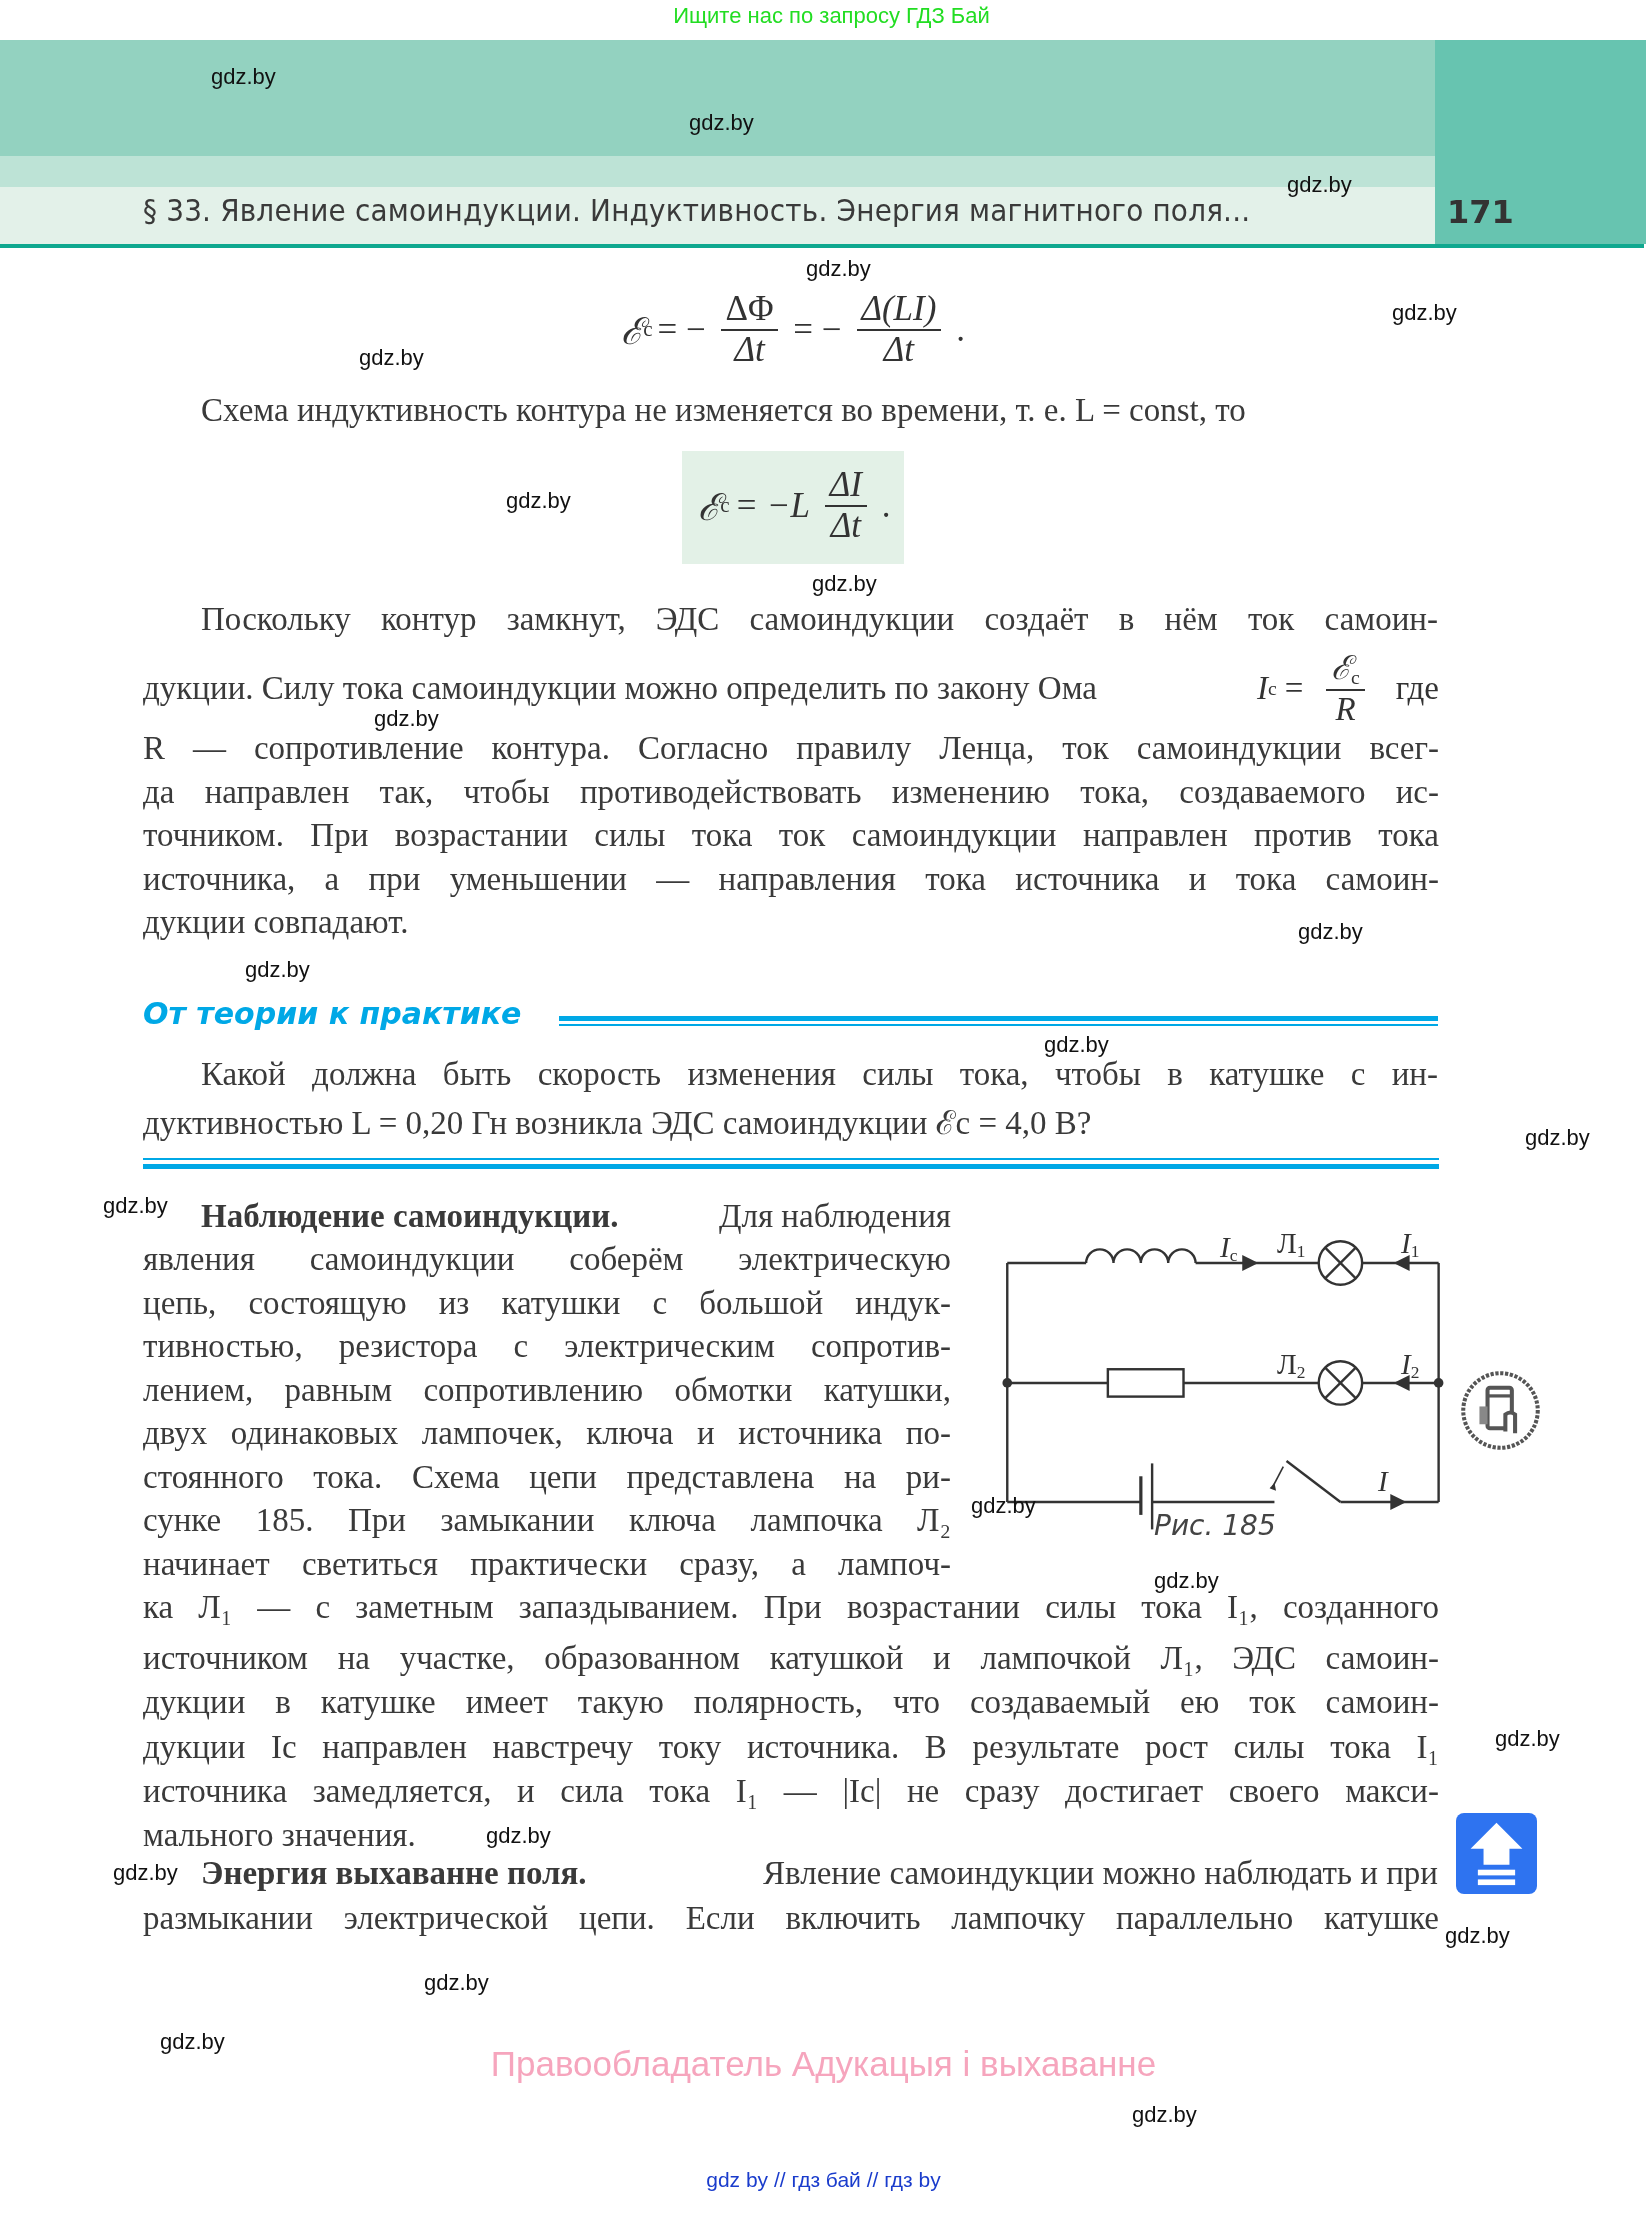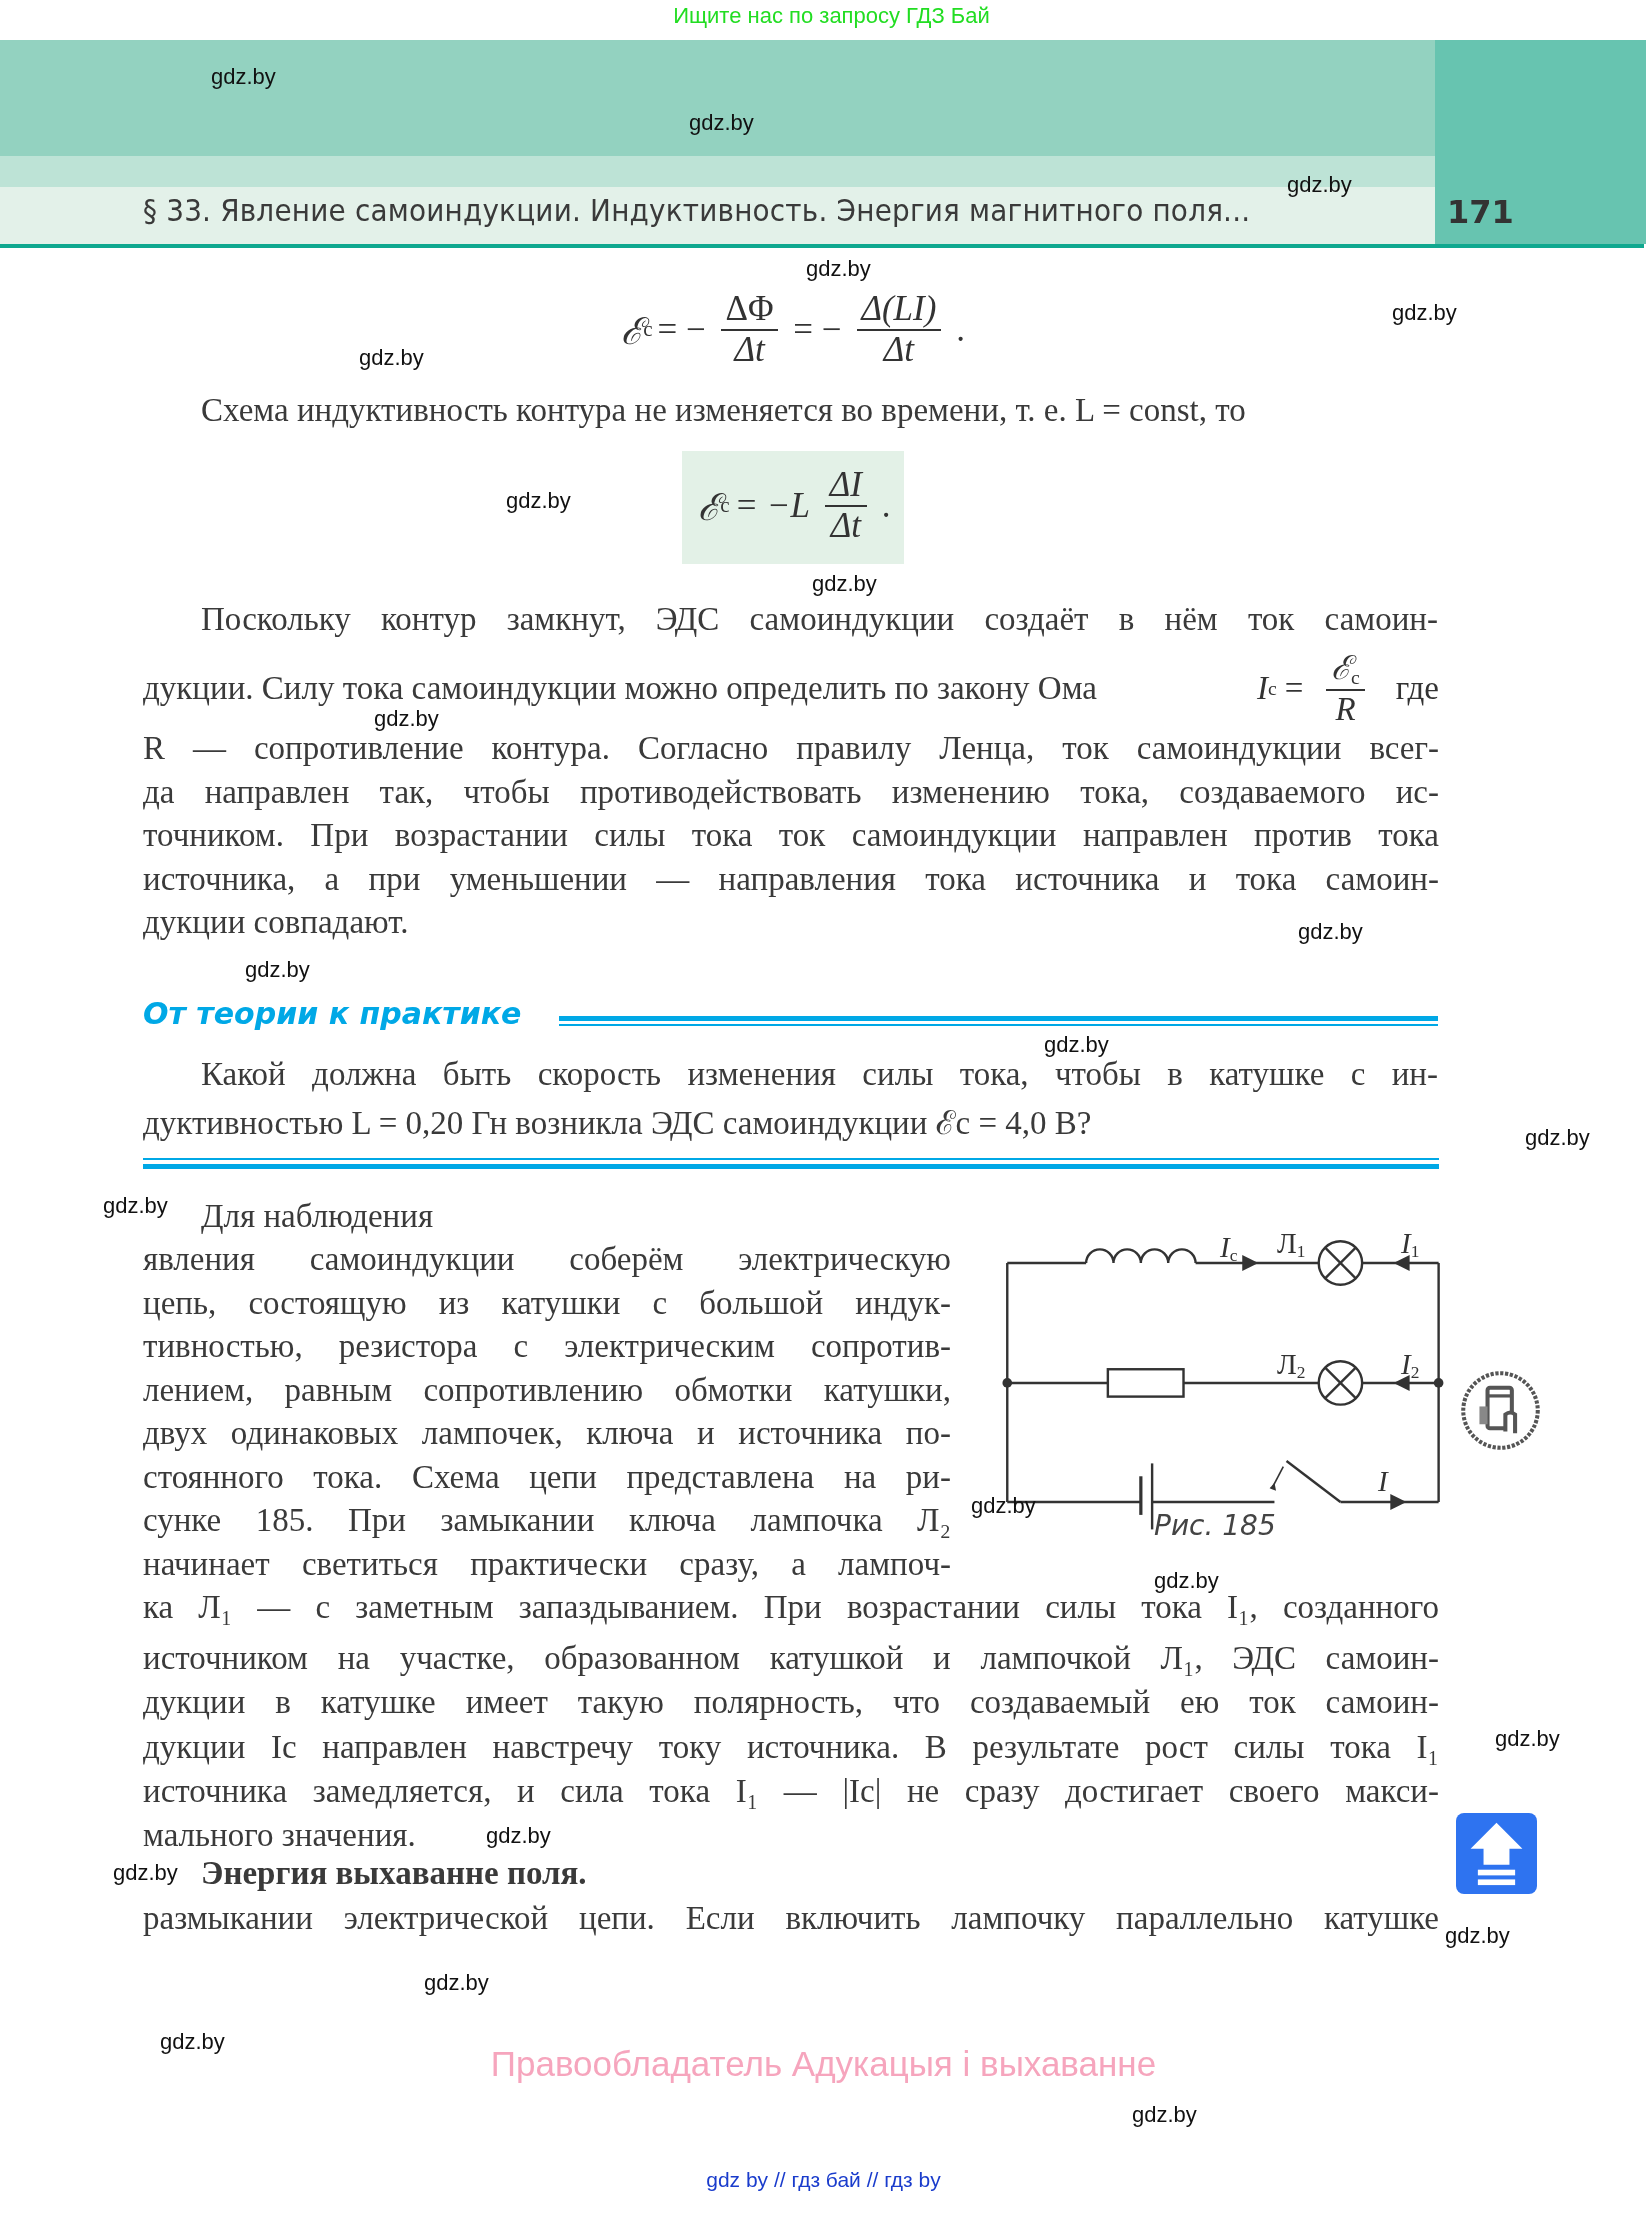--- a/index.html
+++ b/index.html
@@ -104,20 +104,21 @@
 
 <div class="abs practice-title">От теории к практике</div>
 <div class="abs bar" style="left:559px; top:1016px; width:879px; height:4.8px;"></div>
 <div class="abs bar" style="left:559px; top:1024px; width:879px; height:2.4px;"></div>
 <div class="line just" style="left:201px; width:1237px; top:1056px;">Какой должна быть скорость изменения силы тока, чтобы в катушке с ин-</div>
 <div class="line" style="top:1099px;">дуктивностью L = 0,20 Гн возникла ЭДС самоиндукции ℰc = 4,0 В?</div>
 <div class="abs bar" style="left:143px; top:1158px; width:1296px; height:2.4px;"></div>
 <div class="abs bar" style="left:143px; top:1164px; width:1296px; height:4.8px;"></div>
 
 <div class="abs" style="left:201px; top:1198px; width:750px; display:flex; justify-content:space-between; font-size:33px;">
+  <span class="bold">Наблюдение самоиндукции.</span>
   <span>Для наблюдения</span>
 </div>
 <div class="line just" style="width:808px; top:1241px;">явления самоиндукции соберём электрическую</div>
 <div class="line just" style="width:808px; top:1285px;">цепь, состоящую из катушки с большой индук-</div>
 <div class="line just" style="width:808px; top:1328px;">тивностью, резистора с электрическим сопротив-</div>
 <div class="line just" style="width:808px; top:1372px;">лением, равным сопротивлению обмотки катушки,</div>
 <div class="line just" style="width:808px; top:1415px;">двух одинаковых лампочек, ключа и источника по-</div>
 <div class="line just" style="width:808px; top:1459px;">стоянного тока. Схема цепи представлена на ри-</div>
 <div class="line just" style="width:808px; top:1502px;">сунке 185. При замыкании ключа лампочка Л₂</div>
 <div class="line just" style="width:808px; top:1546px;">начинает светиться практически сразу, а лампоч-</div>
@@ -172,20 +173,21 @@
 <div class="abs math it" style="left:1220px; top:1231px; font-size:29px;"><span>I</span><sub style="font-style:normal;">c</sub></div>
 <div class="abs math" style="left:1277px; top:1227px; font-size:29px;"><span>Л</span><sub>1</sub></div>
 <div class="abs math it" style="left:1401px; top:1227px; font-size:29px;"><span>I</span><sub style="font-style:normal;">1</sub></div>
 <div class="abs math" style="left:1277px; top:1348px; font-size:29px;"><span>Л</span><sub>2</sub></div>
 <div class="abs math it" style="left:1401px; top:1348px; font-size:29px;"><span>I</span><sub style="font-style:normal;">2</sub></div>
 <div class="abs math it" style="left:1378px; top:1465px; font-size:29px;">I</div>
 <div class="abs caption" style="left:1154px; top:1509px;">Рис. 185</div>
 
 <div class="abs" style="left:201px; top:1855px; width:1237px; display:flex; justify-content:space-between; font-size:33px;">
   <span class="bold">Энергия выхаванне поля.</span>
+  <span>Явление самоиндукции можно наблюдать и при</span>
 </div>
 <div class="line just" style="top:1900px;">размыкании электрической цепи. Если включить лампочку параллельно катушке</div>
 
 <svg class="abs mobile-icon" viewBox="0 0 100 100">
   <circle cx="50" cy="50" r="46" fill="#fff" stroke="#555" stroke-width="5" stroke-dasharray="4 2"></circle>
   <rect x="34" y="22" width="30" height="50" rx="3" fill="none" stroke="#555" stroke-width="5"></rect>
   <line x1="34" y1="32" x2="64" y2="32" stroke="#555" stroke-width="4"></line>
   <path d="M56 76 L56 55 Q62 50 68 55 L68 78" fill="#fff" stroke="#555" stroke-width="5"></path>
   <rect x="24" y="45" width="10" height="22" fill="#888"></rect>
 </svg>

